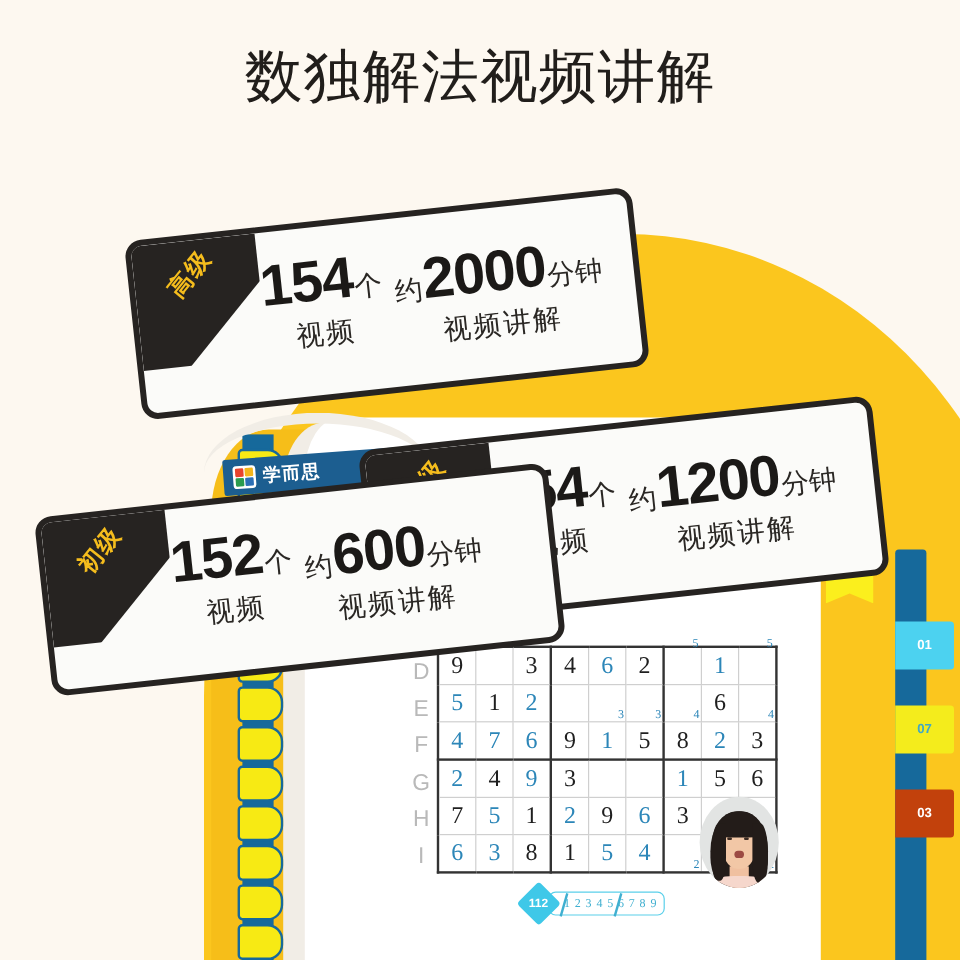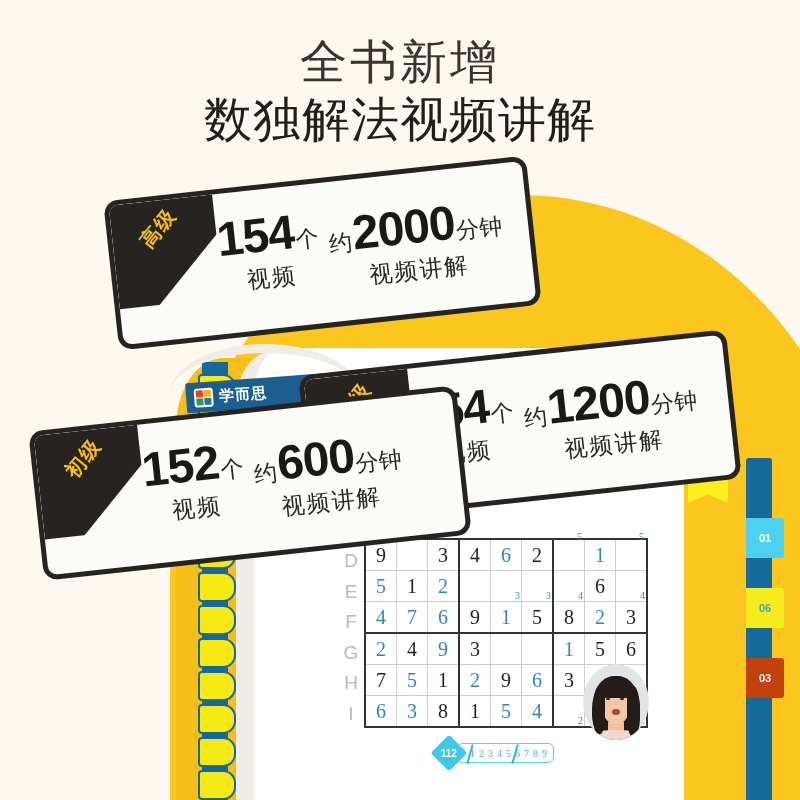--- a/index.html
+++ b/index.html
@@ -98,21 +98,21 @@
     background:#FBEF1D;
     clip-path:polygon(0 0,100% 0,100% 100%,50% 72%,0 100%);
   }
 
   
   .tab-spine{
     position:absolute;left:492px;top:110px;width:26px;height:342px;
     background:#16699B;border-radius:3px 3px 0 0;
   }
   .tab{
-    position:absolute;left:0px;width:38px;height:40px;
+    position:absolute;left:0px;width:49px;height:40px;
     display:flex;align-items:center;justify-content:center;
     font-size:11px;font-weight:800;color:#FFFFFF;border-radius:0 3px 3px 0;
   }
   .tab.t1{background:#4CD2F0;top:60px;color:#ffffff;}
   .tab.t2{background:#F4EC1C;top:130px;color:#3FA8C6;}
   .tab.t3{background:#c2410c;top:200px;color:#ffffff;}
 
   
   .sudoku-wrap{position:absolute;left:110px;top:190px;}
   .rowlabels{
@@ -258,34 +258,33 @@
 </style>
 </head>
 <body>
 
 <div class="stage">
 
   <div class="yellow-blob"></div>
   <div class="yellow-right"></div>
 
   <div class="headline">
-    <span class="l1">全书新增</span>
     <span class="l2">数独解法视频讲解</span>
   </div>
 
   <div class="book">
     <div class="book-cover-yellow"></div>
     <div class="book-cover-edge"></div>
     <div class="book-page">
 
       <div class="bookmark"></div>
 
       <div class="tab-spine">
         <div class="tab t1">01</div>
-        <div class="tab t2">06</div>
+        <div class="tab t2">07</div>
         <div class="tab t3">03</div>
       </div>
 
       <div class="sudoku-wrap">
         <div class="rowlabels">
             <span>D</span>
             <span>E</span>
             <span>F</span>
             <span>G</span>
             <span>H</span>

